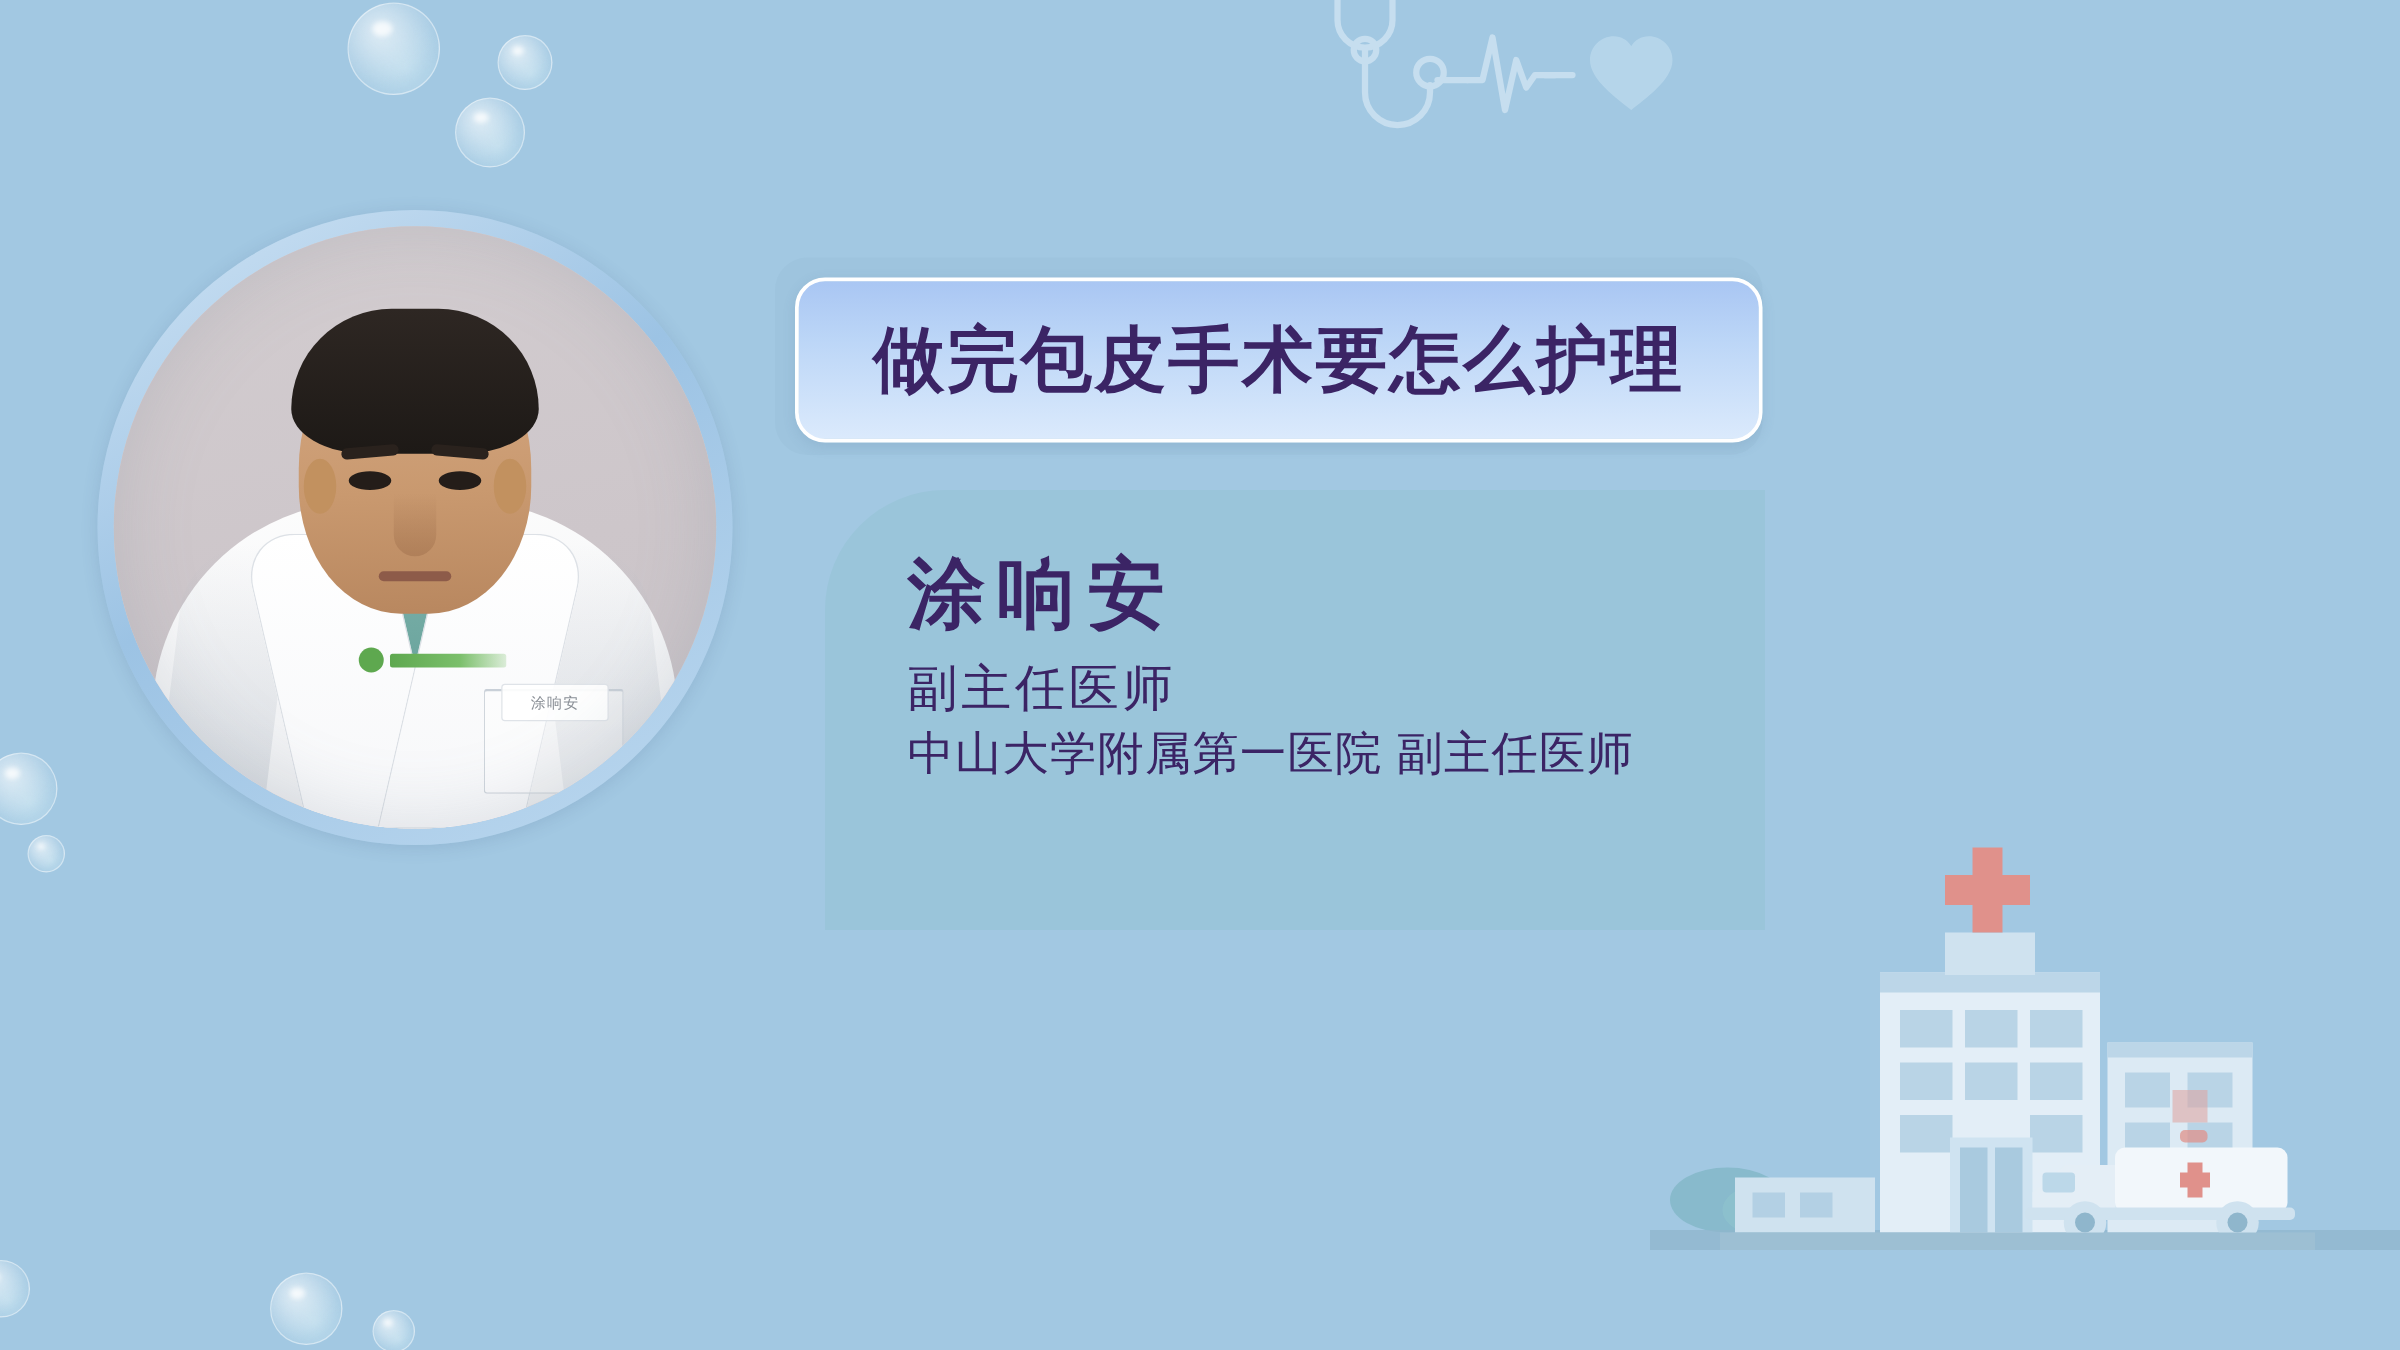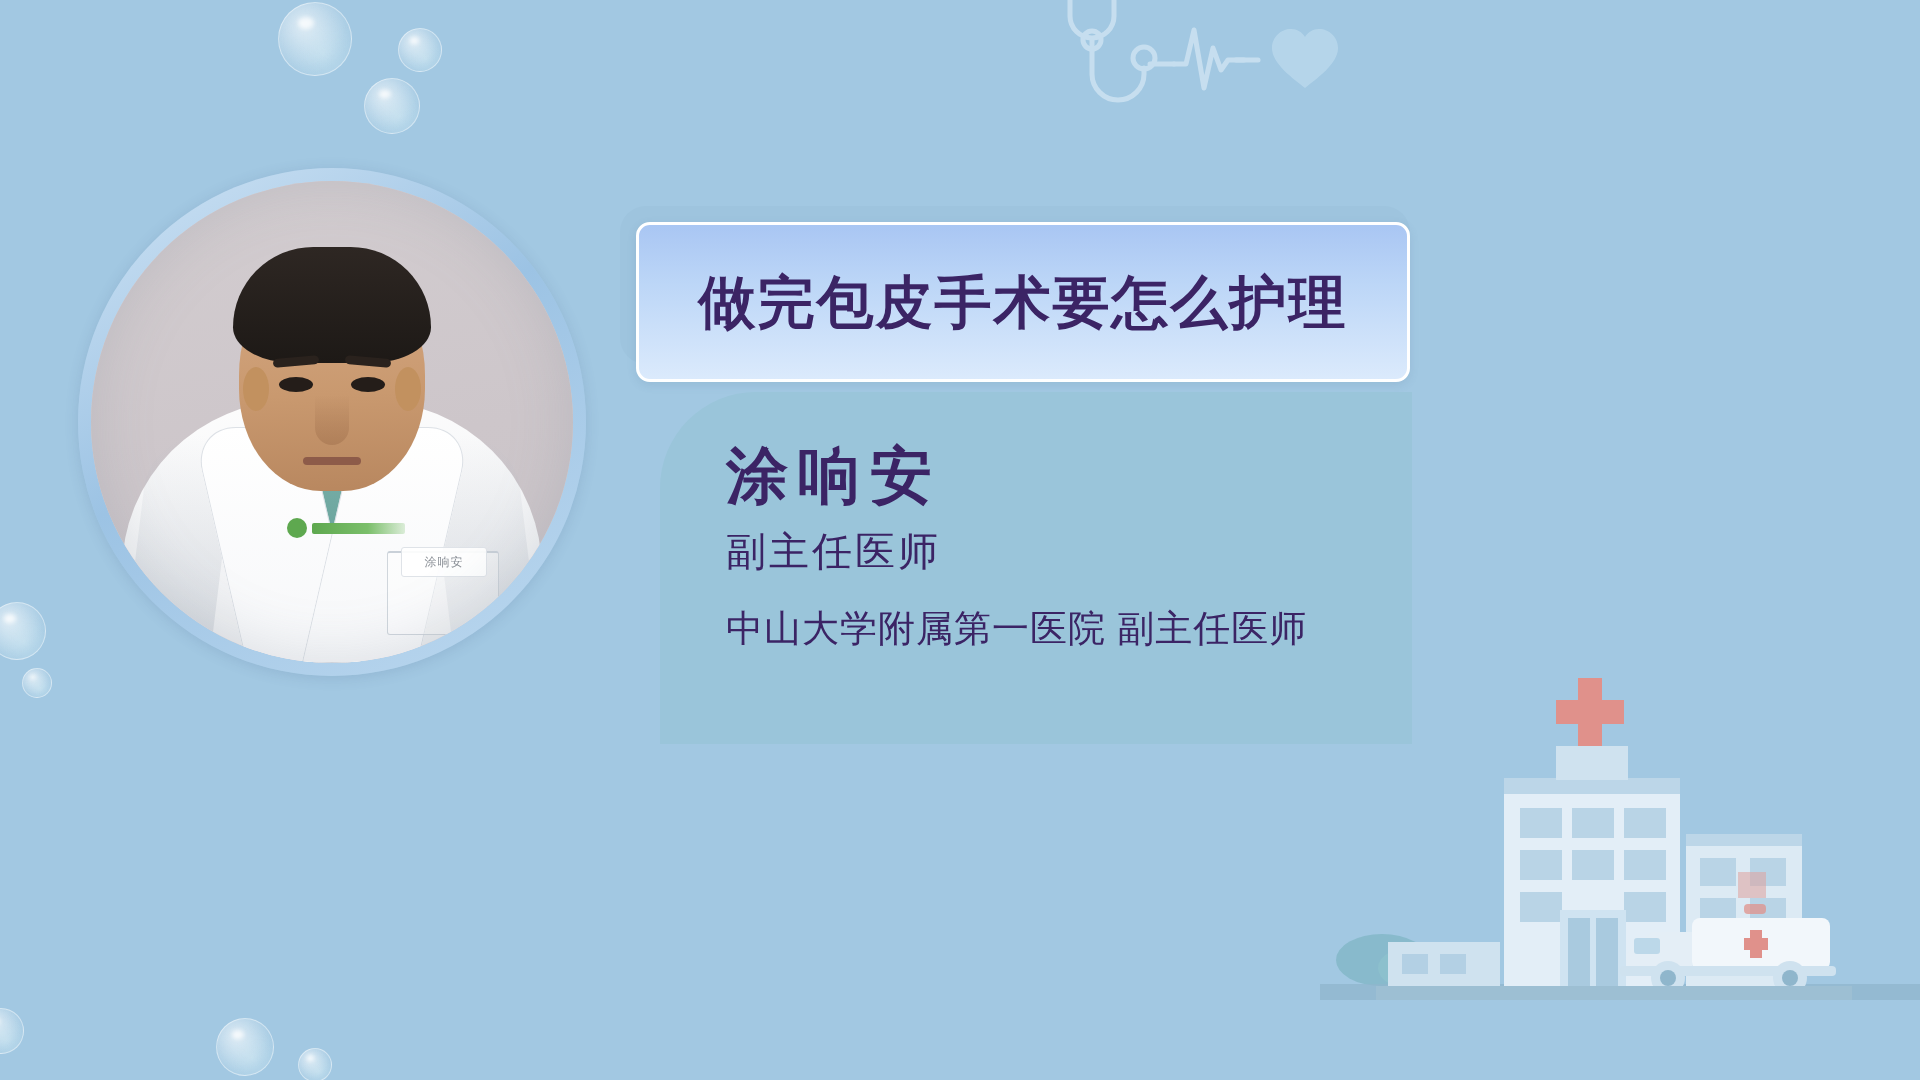--- a/index.html
+++ b/index.html
@@ -236,22 +236,22 @@
     width: 790px;
     height: 158px;
     background: #9ec4de;
     border-radius: 26px;
   }
   #title-card {
     position: absolute;
     left: 636px;
     top: 222px;
     width: 774px;
-    height: 160px;
-    border-radius: 14px;
+    height: 132px;
+    border-radius: 24px;
     background: linear-gradient(180deg, #a9c6f3 0%, #bcd6f7 38%, #dbeafc 100%);
     border: 3px solid #ffffff;
     display: flex;
     align-items: center;
     justify-content: center;
     box-shadow: 0 3px 10px rgba(70,100,140,0.13);
   }
   #title-text {
     font-size: 57px;
     font-weight: 700;
@@ -284,21 +284,21 @@
     letter-spacing: 10px;
     line-height: 1.15;
     margin-bottom: 14px;
   }
   #doctor-title {
     font-size: 40px;
     font-weight: 400;
     color: #3b2465;
     letter-spacing: 3px;
     line-height: 1.3;
-    margin-bottom: 28px;
+    margin-bottom: 2px;
   }
   #doctor-affiliation {
     font-size: 37px;
     font-weight: 400;
     color: #3b2465;
     letter-spacing: 1px;
     line-height: 1.3;
     white-space: nowrap;
   }
 

